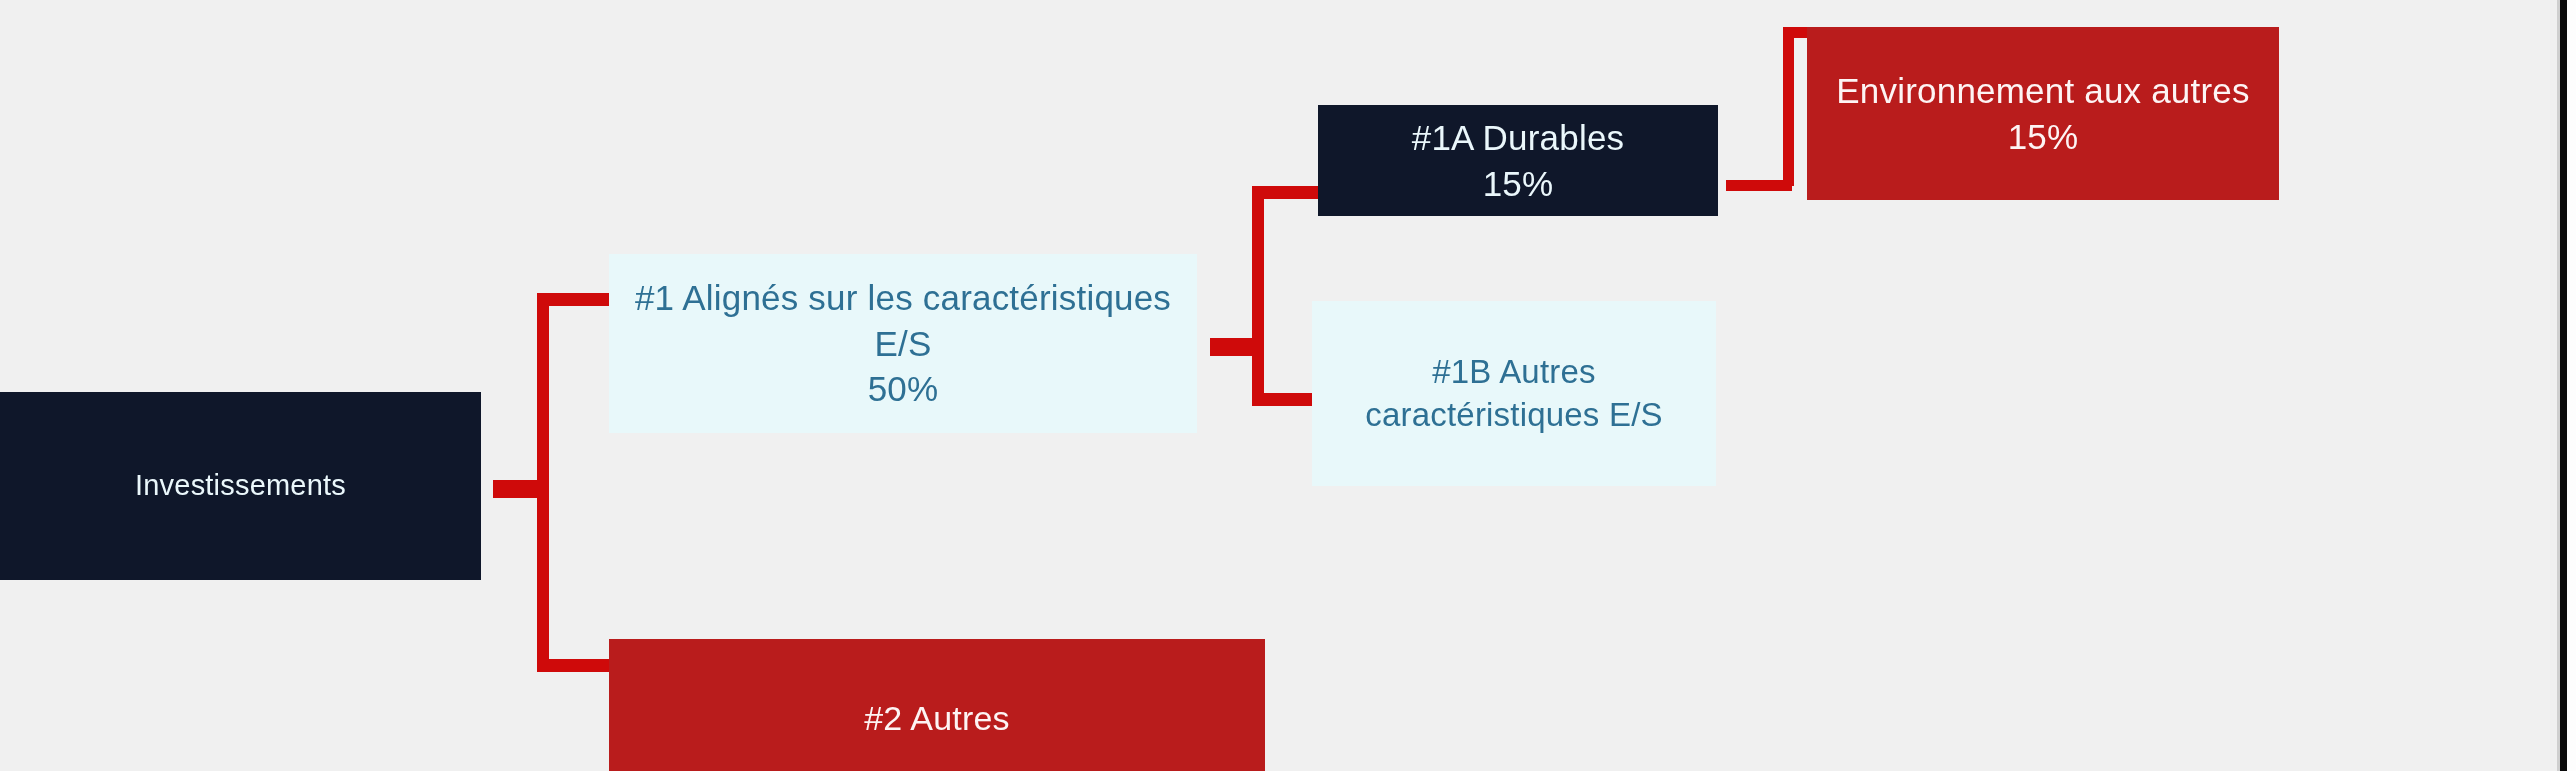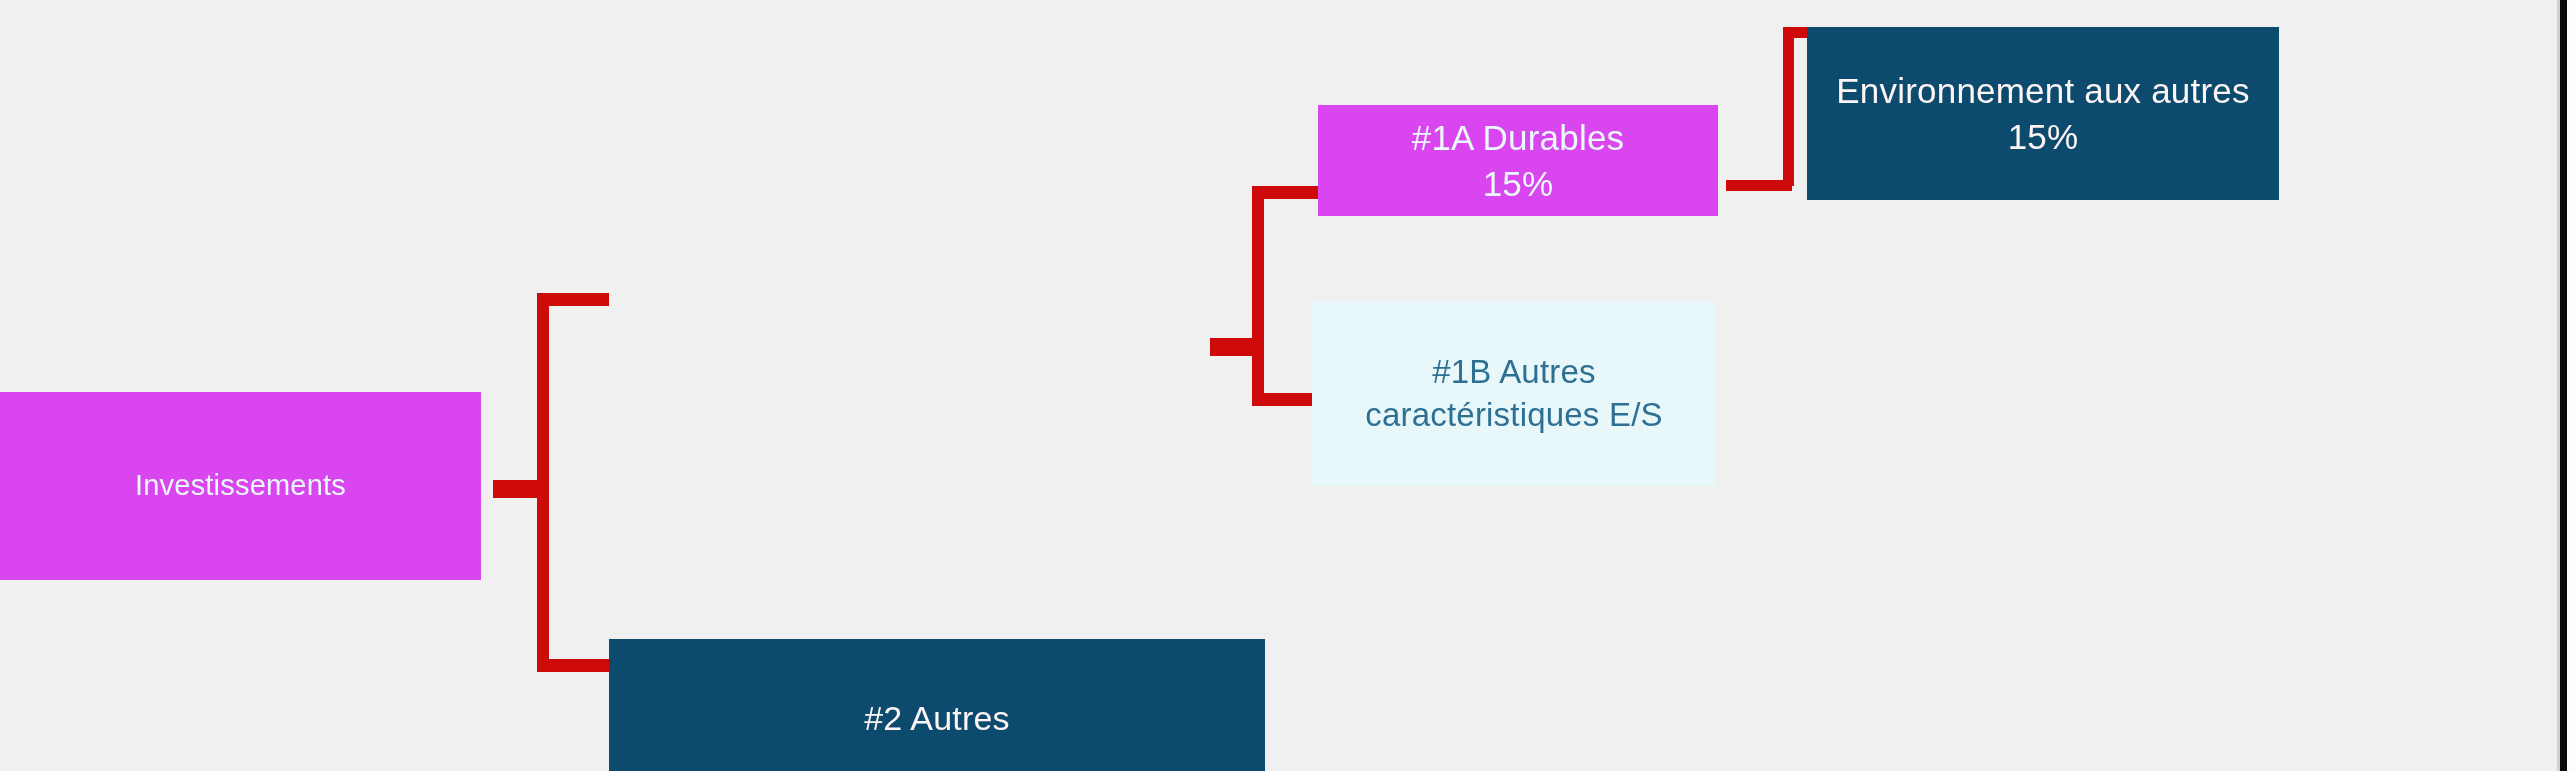--- a/index.html
+++ b/index.html
@@ -49,25 +49,25 @@
     display: flex;
     align-items: center;
     justify-content: center;
     text-align: center;
     box-sizing: border-box;
     line-height: 1.30;
     white-space: pre-line;
     letter-spacing: 0.2px;
   }
   .node-blue {
-    background: #d946ef;
+    background: #0f172a;
     color: #eaf7fb;
   }
   .node-red {
-    background: #0c4a6e;
+    background: #b91c1c;
     color: #fdf4f4;
   }
   .node-lightblue {
     background: #e8f8fa;
     color: #2e7094;
   }
 
   
   #node-root      { left: 0px;    top: 392px; width: 481px; height: 188px; font-size: 29px; }
   #node-aligned   { left: 609px;  top: 254px; width: 588px; height: 179px; font-size: 35px; padding: 3px 19.5px; }
@@ -115,20 +115,22 @@
   <div class="conn conn-v" id="c2-spine"></div>
   <div class="conn conn-h" id="c2-top"></div>
   <div class="conn conn-h" id="c2-bot"></div>
 
   <div class="conn conn-h" id="c3-stub"></div>
   <div class="conn conn-v" id="c3-spine"></div>
   <div class="conn conn-h" id="c3-top"></div>
 
   <div class="node node-blue" id="node-root">Investissements</div>
 
+  <div class="node node-lightblue" id="node-aligned">#1 Alignés sur les caractéristiques E/S
+50%</div>
 
   <div class="node node-red" id="node-autres">#2 Autres</div>
 
   <div class="node node-blue" id="node-durables">#1A Durables
 15%</div>
 
   <div class="node node-lightblue" id="node-1b">#1B Autres caractéristiques E/S</div>
 
   <div class="node node-red" id="node-env">Environnement aux autres
 15%</div>

